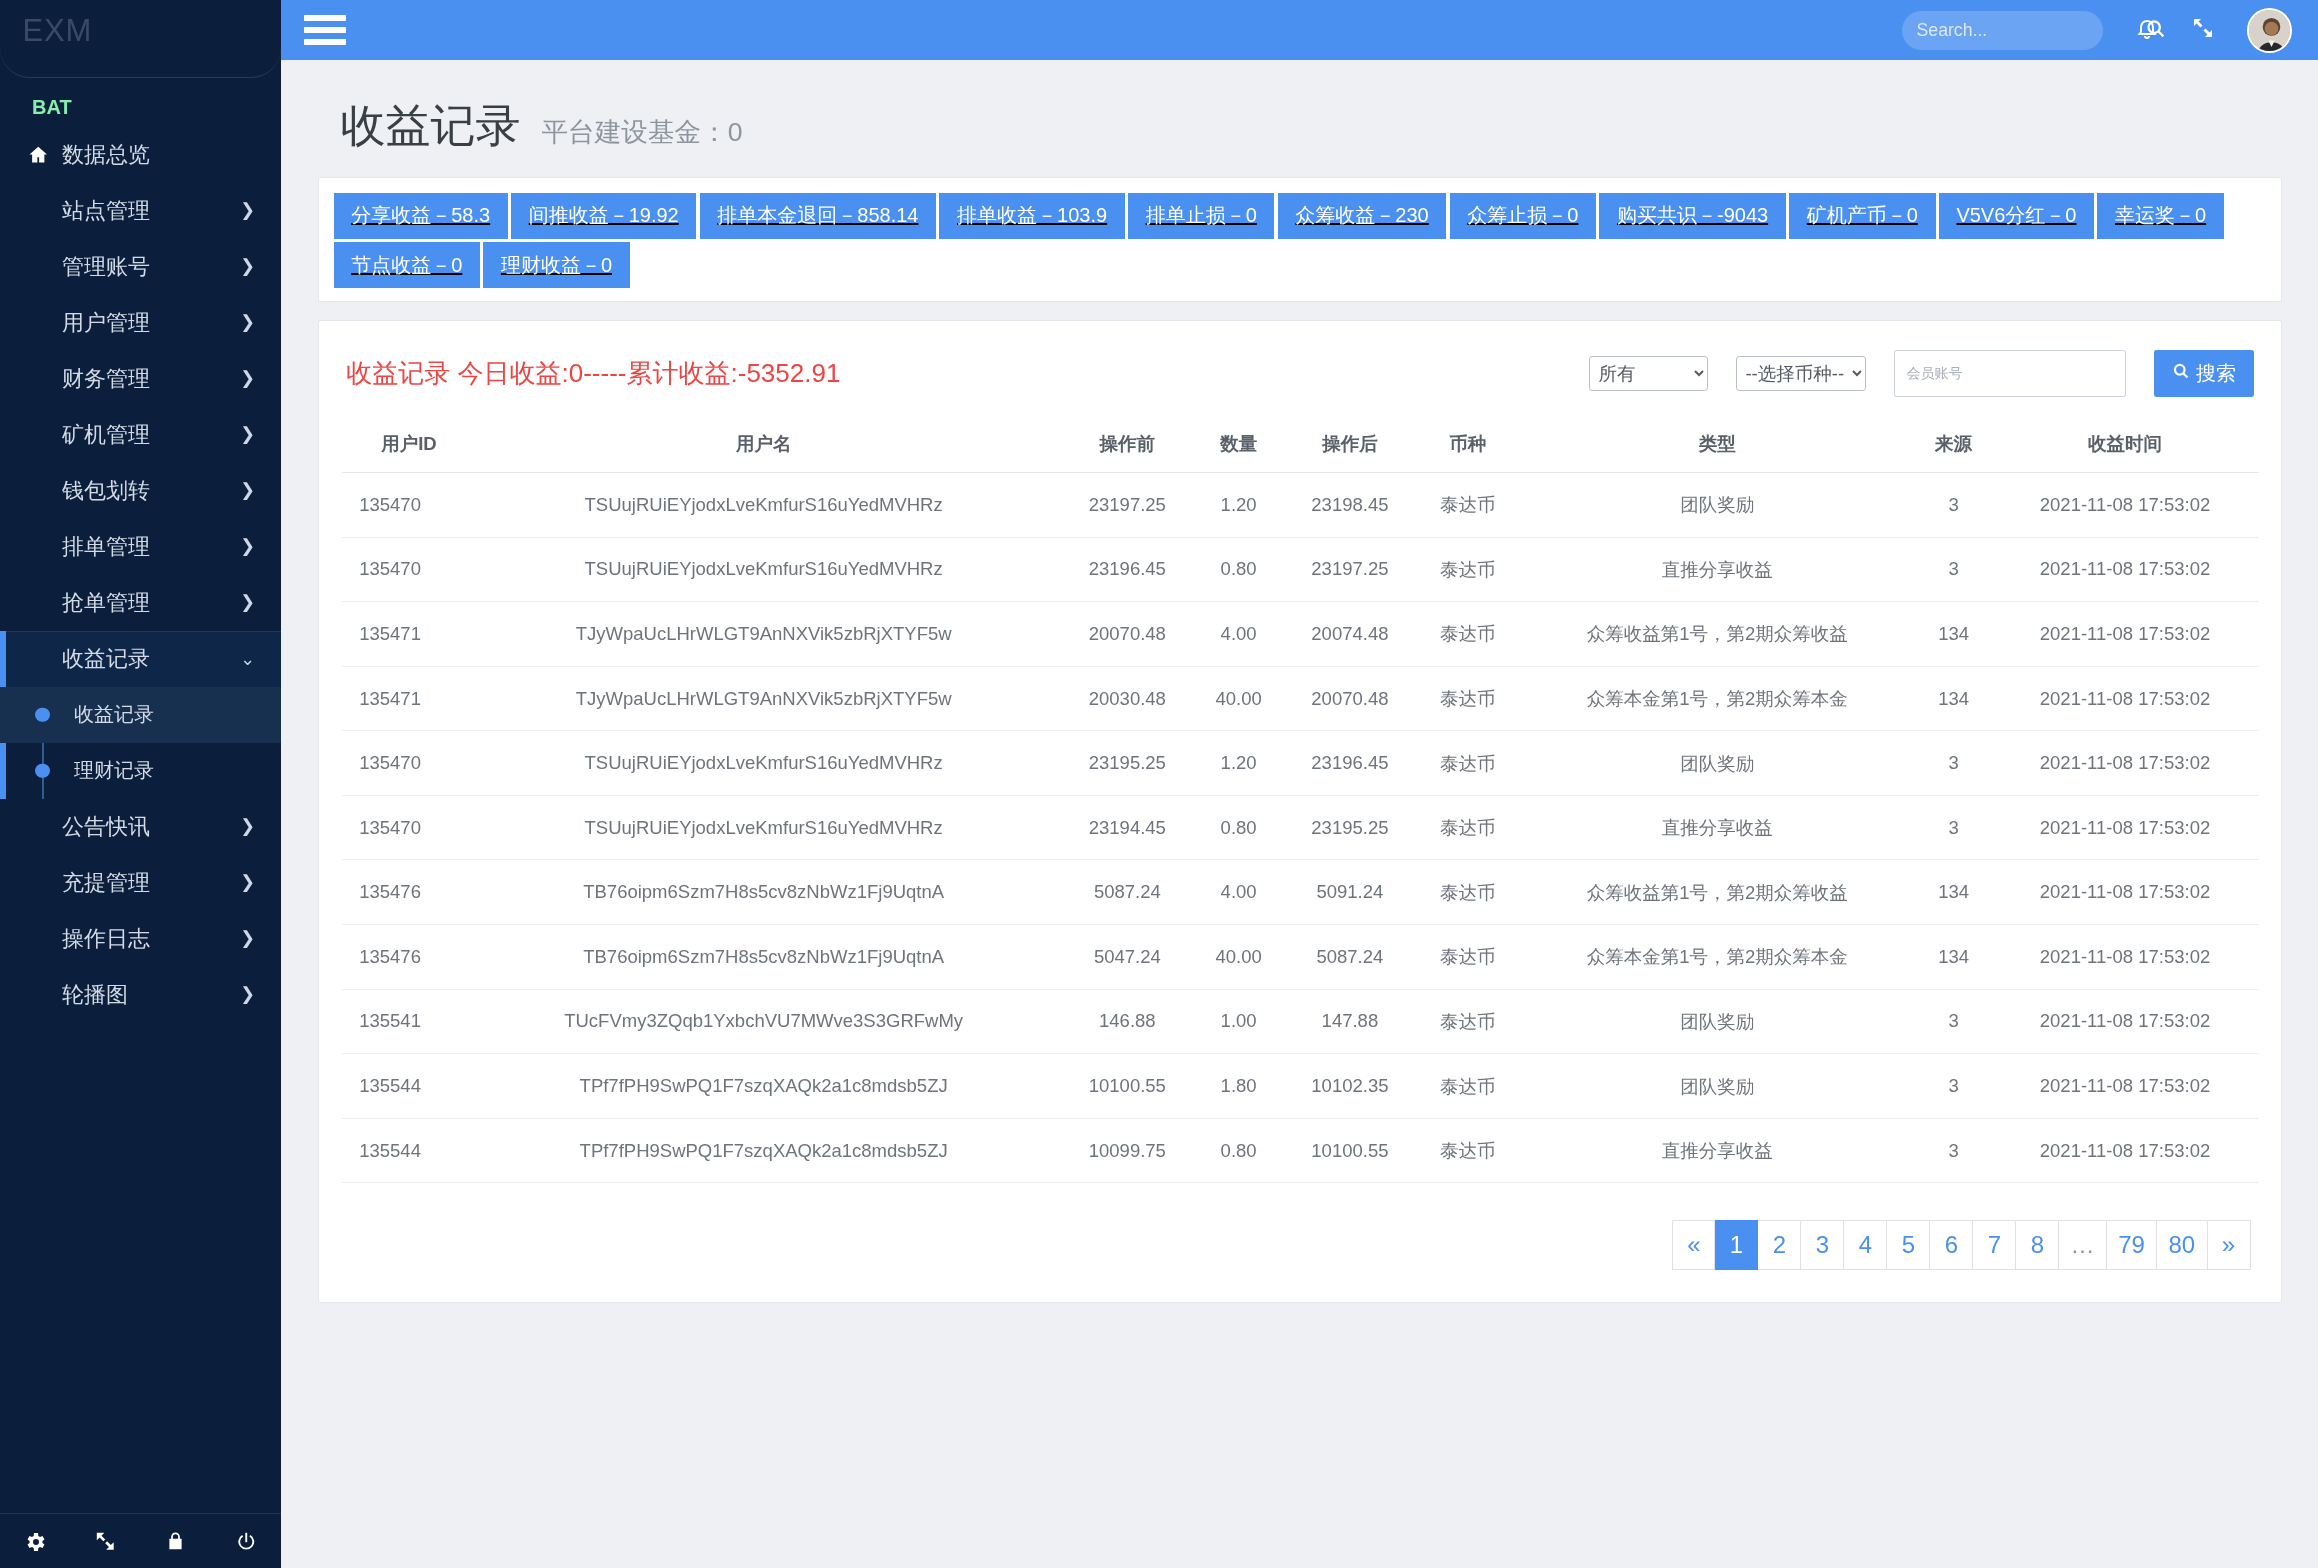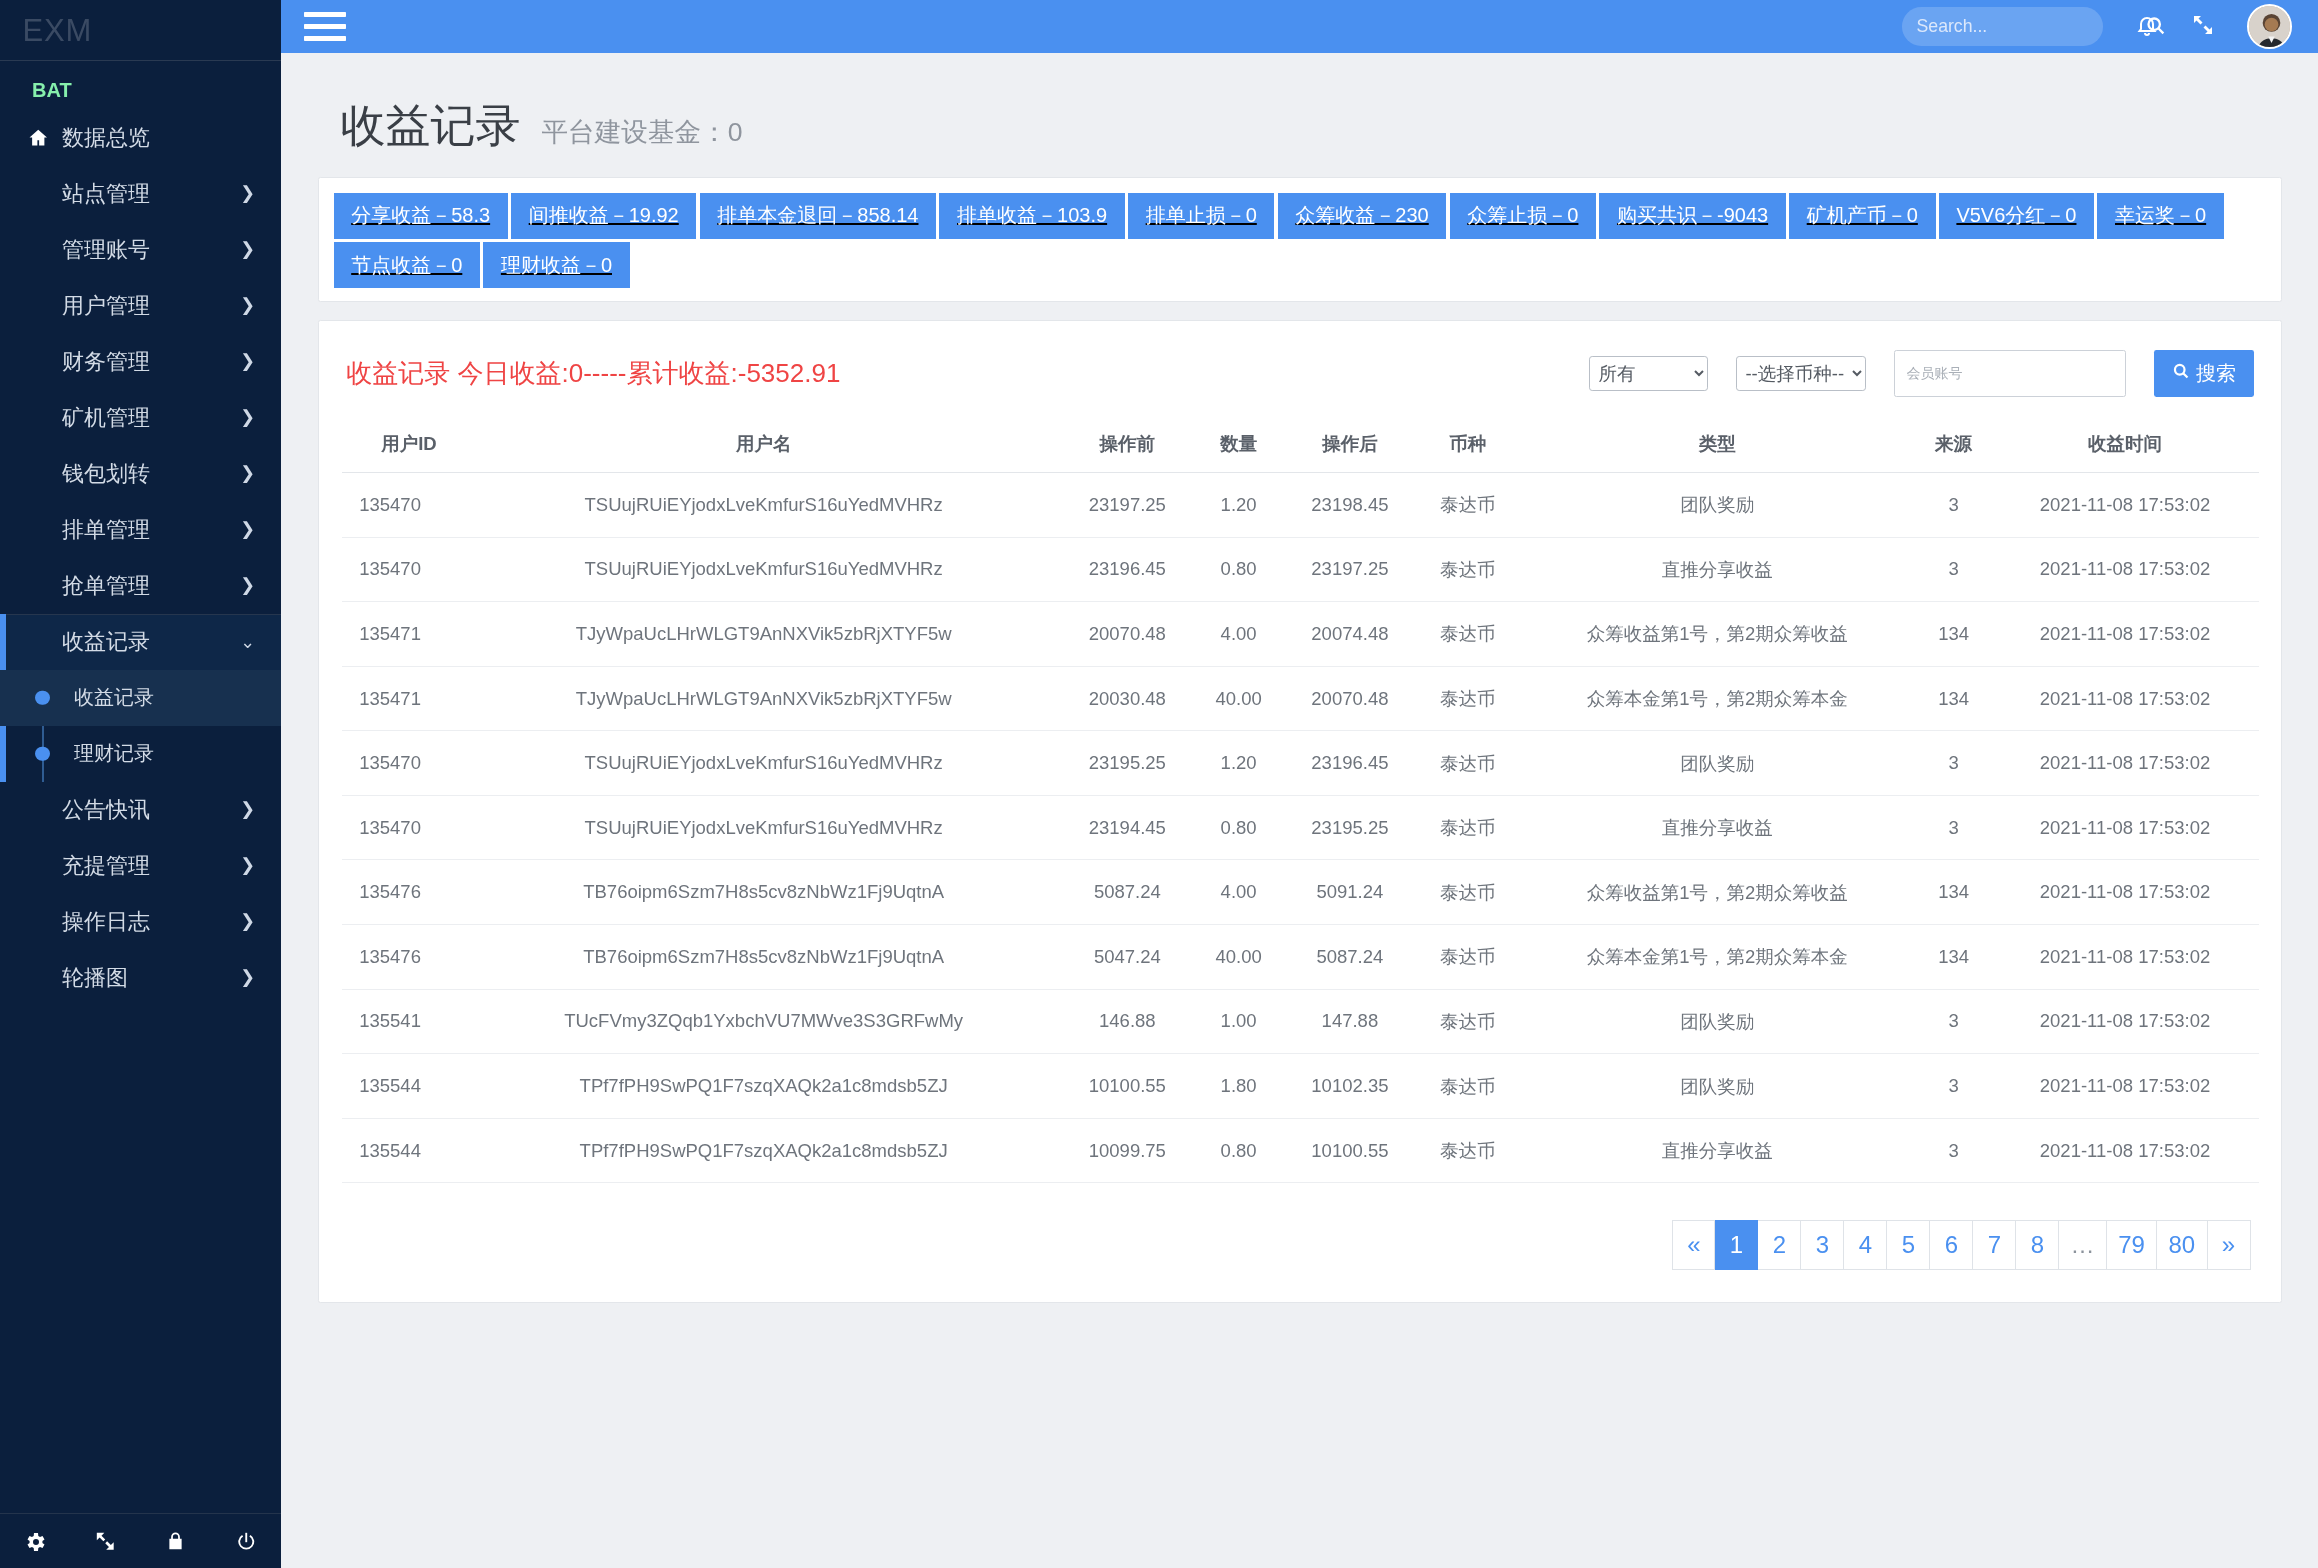--- a/index.html
+++ b/index.html
@@ -10,24 +10,25 @@
     overflow: hidden;
   }
   
   #sidebar {
     position: absolute; left: 0; top: 0;
     width: 281px; height: 1569px;
     background: #0b1f3d;
     display: flex; flex-direction: column;
   }
   #brand {
-    height: 61px; line-height: 61px;
+    height: 78px; line-height: 61px;
     padding-left: 22.5px;
     color: #3a4a63; font-size: 31px; letter-spacing: 0.8px;
     border-bottom: 0.8px solid #2a3a52;
+    border-radius: 30px;
   }
   #sidebar-section {
     padding: 17.7px 0 8px 32px;
     color: #86efac; font-size: 20px; font-weight: bold;
   }
   .nav-item {
     position: relative;
     display: flex; align-items: center;
     height: 56px;
     padding: 0 26px 0 27px;
@@ -76,21 +77,21 @@
     height: 56px; display: flex;
     border-top: 0.8px solid #24344c;
   }
   #sidebar-footer .fbtn {
     flex: 1 1 0; display: flex; align-items: center; justify-content: center;
     color: #ffffff; font-size: 21px; cursor: pointer;
   }
   
   #topbar {
     position: absolute; left: 281px; top: 0;
-    width: 2038px; height: 53px;
+    width: 2038px; height: 60px;
     background: #4a90f0;
     display: flex; align-items: center;
   }
   #hamburger {
     margin-left: 22.5px; width: 42px; cursor: pointer;
     display: flex; flex-direction: column; gap: 6.4px;
   }
   #hamburger span { display: block; height: 5.6px; background: #fff; border-radius: 0.8px; }
   #topbar-right {
     margin-left: auto; margin-right: 27px;

